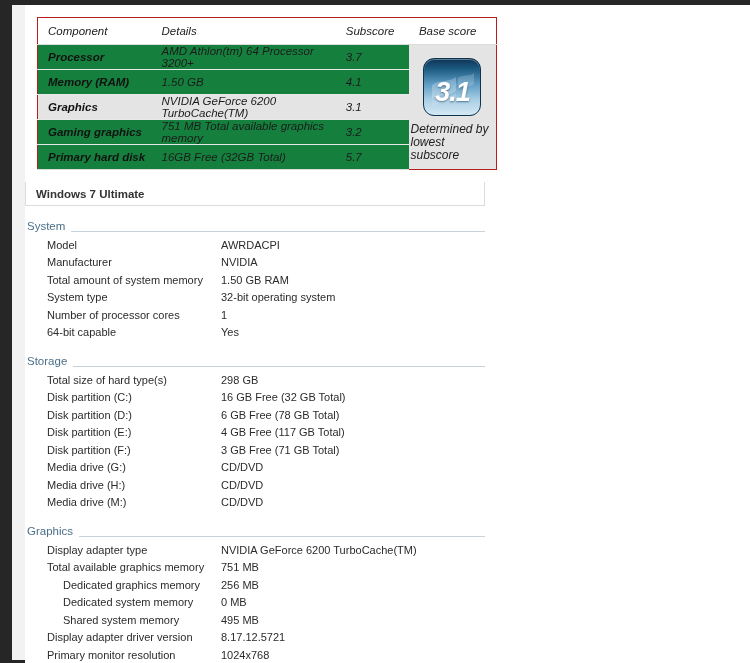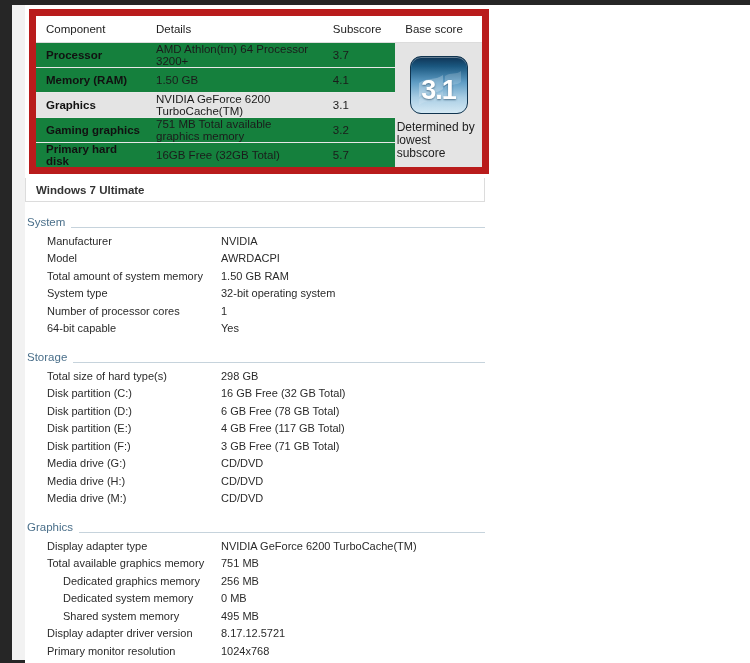--- a/index.html
+++ b/index.html
@@ -48,25 +48,26 @@
     top: 5px;
     left: 25px;
     width: 725px;
     height: 658px;
     background: #ffffff;
   }
 
   
   .rating-table {
     width: 460px;
-    margin: 4px;
-    border: 7px solid #b91c1c;
+    margin: 12px;
+    border: 1px solid #b91c1c;
     border-collapse: collapse;
     background: #ffffff;
     font-size: 11.5px;
+    font-style: italic;
   }
   .rating-table td, .rating-table th {
     padding: 0;
     vertical-align: middle;
   }
   .rt-head th {
     font-weight: normal;
     text-align: left;
     color: #222;
     font-size: 11.5px;
@@ -251,26 +252,26 @@
 
   <div class="os-bar">Windows 7 Ultimate</div>
 
   <div class="section" id="section-system">
     <div class="section-head">
       <span>System</span>
       <span class="section-rule"></span>
     </div>
     <div class="section-rows">
       <div class="detail-row">
+        <div class="detail-label">Model</div>
+        <div class="detail-value">AWRDACPI</div>
+      </div>
+      <div class="detail-row">
         <div class="detail-label">Manufacturer</div>
         <div class="detail-value">NVIDIA</div>
-      </div>
-      <div class="detail-row">
-        <div class="detail-label">Model</div>
-        <div class="detail-value">AWRDACPI</div>
       </div>
       <div class="detail-row">
         <div class="detail-label">Total amount of system memory</div>
         <div class="detail-value">1.50 GB RAM</div>
       </div>
       <div class="detail-row">
         <div class="detail-label">System type</div>
         <div class="detail-value">32-bit operating system</div>
       </div>
       <div class="detail-row">

